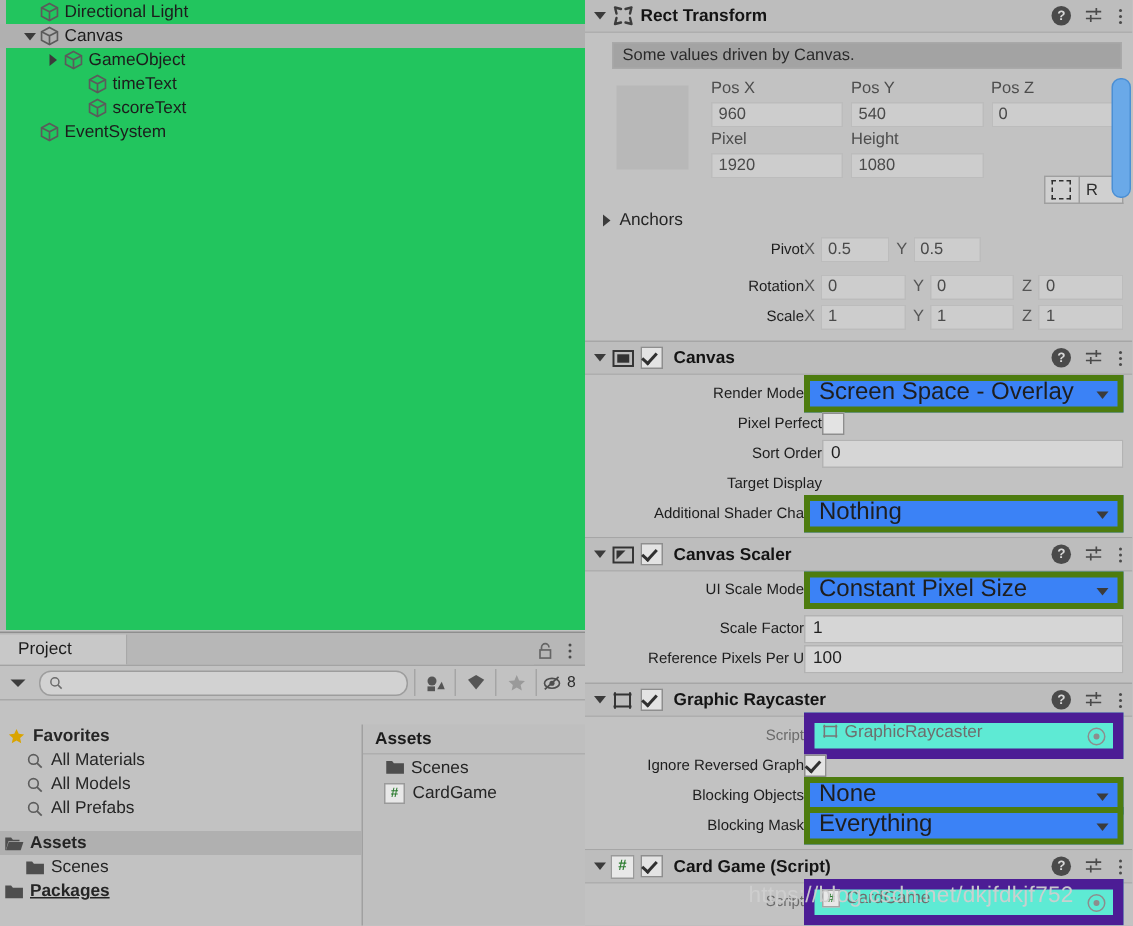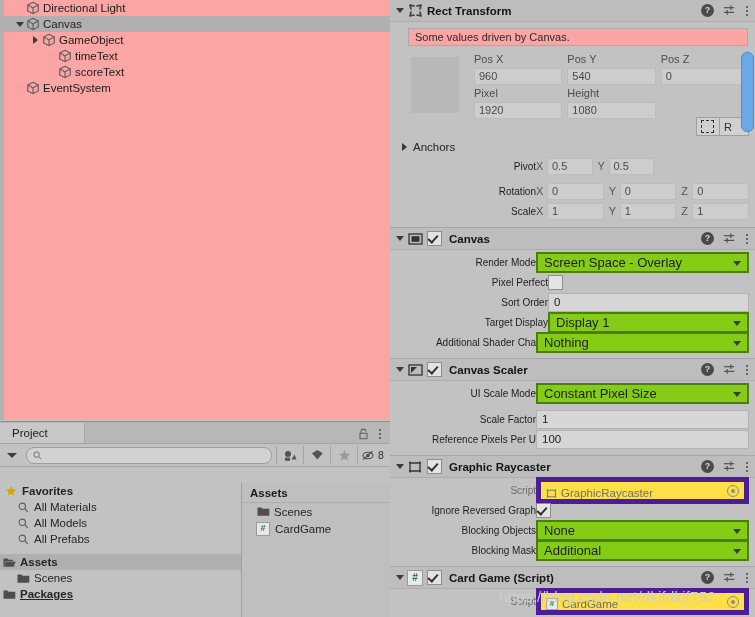--- a/index.html
+++ b/index.html
@@ -11,21 +11,21 @@
     color:#252525;
     overflow:hidden;
     position:relative;
   }
   .app{position:absolute;inset:0;display:flex;}
 
   
   .left-col{width:390px;height:617px;position:relative;background:#c2c2c2;}
 
   
-  .hierarchy{position:absolute;left:0;top:0;width:390px;height:420px;background:#fca5a5;
+  .hierarchy{position:absolute;left:0;top:0;width:390px;height:420px;background:#22c55e;
              border-right:1px solid #a0a0a0;overflow:hidden;}
   .h-edge{position:absolute;left:0;top:0;width:4px;height:420px;background:#b2b2b2;}
   .hrow{height:16px;line-height:16px;display:flex;align-items:center;position:relative;
         white-space:nowrap;padding-left:4px;}
   .hrow.sel{background:#b0b0b0;}
   .twisty{width:12px;height:16px;display:inline-block;position:relative;flex:0 0 12px;}
   .twisty.down::after{content:"";position:absolute;left:2px;top:6px;width:0;height:0;
         border-left:4px solid transparent;border-right:4px solid transparent;border-top:5px solid #3b3b3b;}
   .twisty.right::after{content:"";position:absolute;left:3px;top:4px;width:0;height:0;
         border-top:4px solid transparent;border-bottom:4px solid transparent;border-left:5px solid #3b3b3b;}
@@ -89,21 +89,21 @@
   .ck.on::after{content:"";position:absolute;left:2px;top:1px;width:4px;height:8px;
         border:solid #303030;border-width:0 2px 2px 0;transform:rotate(42deg);}
   .ch-title{font-weight:bold;font-size:11.5px;color:#141414;flex:1;}
   .ch-tools{display:flex;align-items:center;gap:9px;}
   .help-i{width:13px;height:13px;border-radius:50%;background:#4a4a4a;color:#d7d7d7;
           font-size:9px;font-weight:bold;display:flex;align-items:center;justify-content:center;line-height:1;}
   .kebab{width:4px;height:14px;display:flex;flex-direction:column;justify-content:center;gap:2px;align-items:center;}
   .kebab i{width:2px;height:2px;background:#4a4a4a;border-radius:50%;display:block;}
 
   .comp-body{padding:4px 6px 6px 6px;}
-  .notice{background:#fca5a5;border:1px solid #a9a9a9;height:16px;display:flex;align-items:center;
+  .notice{background:#a3a3a3;border:1px solid #a9a9a9;height:16px;display:flex;align-items:center;
           padding:0 6px;font-size:11px;color:#2a2a2a;margin:2px 1px 6px 12px;}
 
   .rt-grid{display:flex;}
   .rt-preview{width:78px;display:flex;align-items:flex-start;justify-content:center;padding-top:5px;}
   .rt-box{width:48px;height:56px;background:#b8b8b8;}
   .rt-fields{flex:1;}
   .rt-line{display:flex;gap:5px;margin-bottom:1px;}
   .rt-col{flex:1;min-width:0;}
   .rt-lbl{font-size:11px;color:#4d4d4d;height:15px;line-height:15px;}
   .fld{background:#cdcdcd;border:1px solid #bcbcbc;height:15px;line-height:15px;padding:0 4px;
@@ -120,27 +120,27 @@
             white-space:nowrap;text-overflow:clip;text-align:right;}
   .row .lbl.ind{padding-left:22px;}
   .row .lbl.dim{color:#6b6b6b;}
   .xyz{display:flex;flex:1;gap:5px;}
   .xyz .unit{flex:1;display:flex;align-items:center;gap:3px;}
   .xyz .ax{font-size:11px;color:#555;width:8px;}
   .xyz .fld{flex:1;}
   .tri-row{display:flex;align-items:center;height:19px;padding-left:6px;}
   .tri{width:0;height:0;border-top:4px solid transparent;border-bottom:4px solid transparent;
        border-left:5px solid #3b3b3b;margin-right:6px;}
-  .sel-box{flex:1;background:#84cc16;border:2px solid #4d7c0f;height:17px;display:flex;align-items:center;
-           padding:0 6px;font-size:13px;color:#1e1e1e;position:relative;}
+  .sel-box{flex:1;background:#3b82f6;border:4px solid #4d7c0f;height:17px;display:flex;align-items:center;
+           padding:0 6px;font-size:16px;color:#1e1e1e;position:relative;}
   .sel-box .caret{position:absolute;right:6px;top:7px;width:0;height:0;border-left:4px solid transparent;
            border-right:4px solid transparent;border-top:5px solid #3b3b3b;}
   .txt-box{flex:1;background:#d6d6d6;border:1px solid #b3b3b3;height:17px;display:flex;align-items:center;
            padding:0 5px;font-size:11.5px;color:#1e1e1e;}
-  .obj-box{flex:1;background:#fde047;border:5px solid #4c1d95;height:17px;display:flex;align-items:flex-end;
+  .obj-box{flex:1;background:#5eead4;border:7px solid #4c1d95;height:17px;display:flex;align-items:flex-start;
            padding:0 5px;font-size:11.5px;color:#6e6e6e;position:relative;}
   .obj-box .dot{position:absolute;right:5px;top:3px;width:10px;height:10px;border-radius:50%;
            border:1px solid #8d8d8d;}
   .obj-box .dot::after{content:"";position:absolute;left:3px;top:3px;width:4px;height:4px;border-radius:50%;background:#8d8d8d;}
   .small-ck{width:13px;height:13px;background:#e3e3e3;border:1px solid #8e8e8e;position:relative;flex:0 0 13px;}
   .small-ck.on::after{content:"";position:absolute;left:2px;top:1px;width:4px;height:8px;
         border:solid #303030;border-width:0 2px 2px 0;transform:rotate(42deg);}
 
   
   .vscroll{position:absolute;right:1px;top:52px;width:11px;height:78px;background:#6aa9e8;
@@ -553,24 +553,20 @@
         <div class="row">
           <div class="lbl ind">Pixel Perfect</div>
           <div class="small-ck"></div>
         </div>
         <div class="row">
           <div class="lbl ind">Sort Order</div>
           <div class="txt-box">0</div>
         </div>
         <div class="row">
           <div class="lbl ind">Target Display</div>
-          <div class="sel-box">
-            <span>Display 1</span>
-            <span class="caret"></span>
-          </div>
         </div>
         <div class="row">
           <div class="lbl">Additional Shader Cha</div>
           <div class="sel-box">
             <span>Nothing</span>
             <span class="caret"></span>
           </div>
         </div>
       </div>
     </div>
@@ -664,21 +660,21 @@
         <div class="row">
           <div class="lbl">Blocking Objects</div>
           <div class="sel-box">
             <span>None</span>
             <span class="caret"></span>
           </div>
         </div>
         <div class="row">
           <div class="lbl">Blocking Mask</div>
           <div class="sel-box">
-            <span>Additional</span>
+            <span>Everything</span>
             <span class="caret"></span>
           </div>
         </div>
       </div>
     </div>
 
     <div class="comp">
       <div class="comp-head">
         <div class="ch-twisty"></div>
         <div class="ch-icon">

